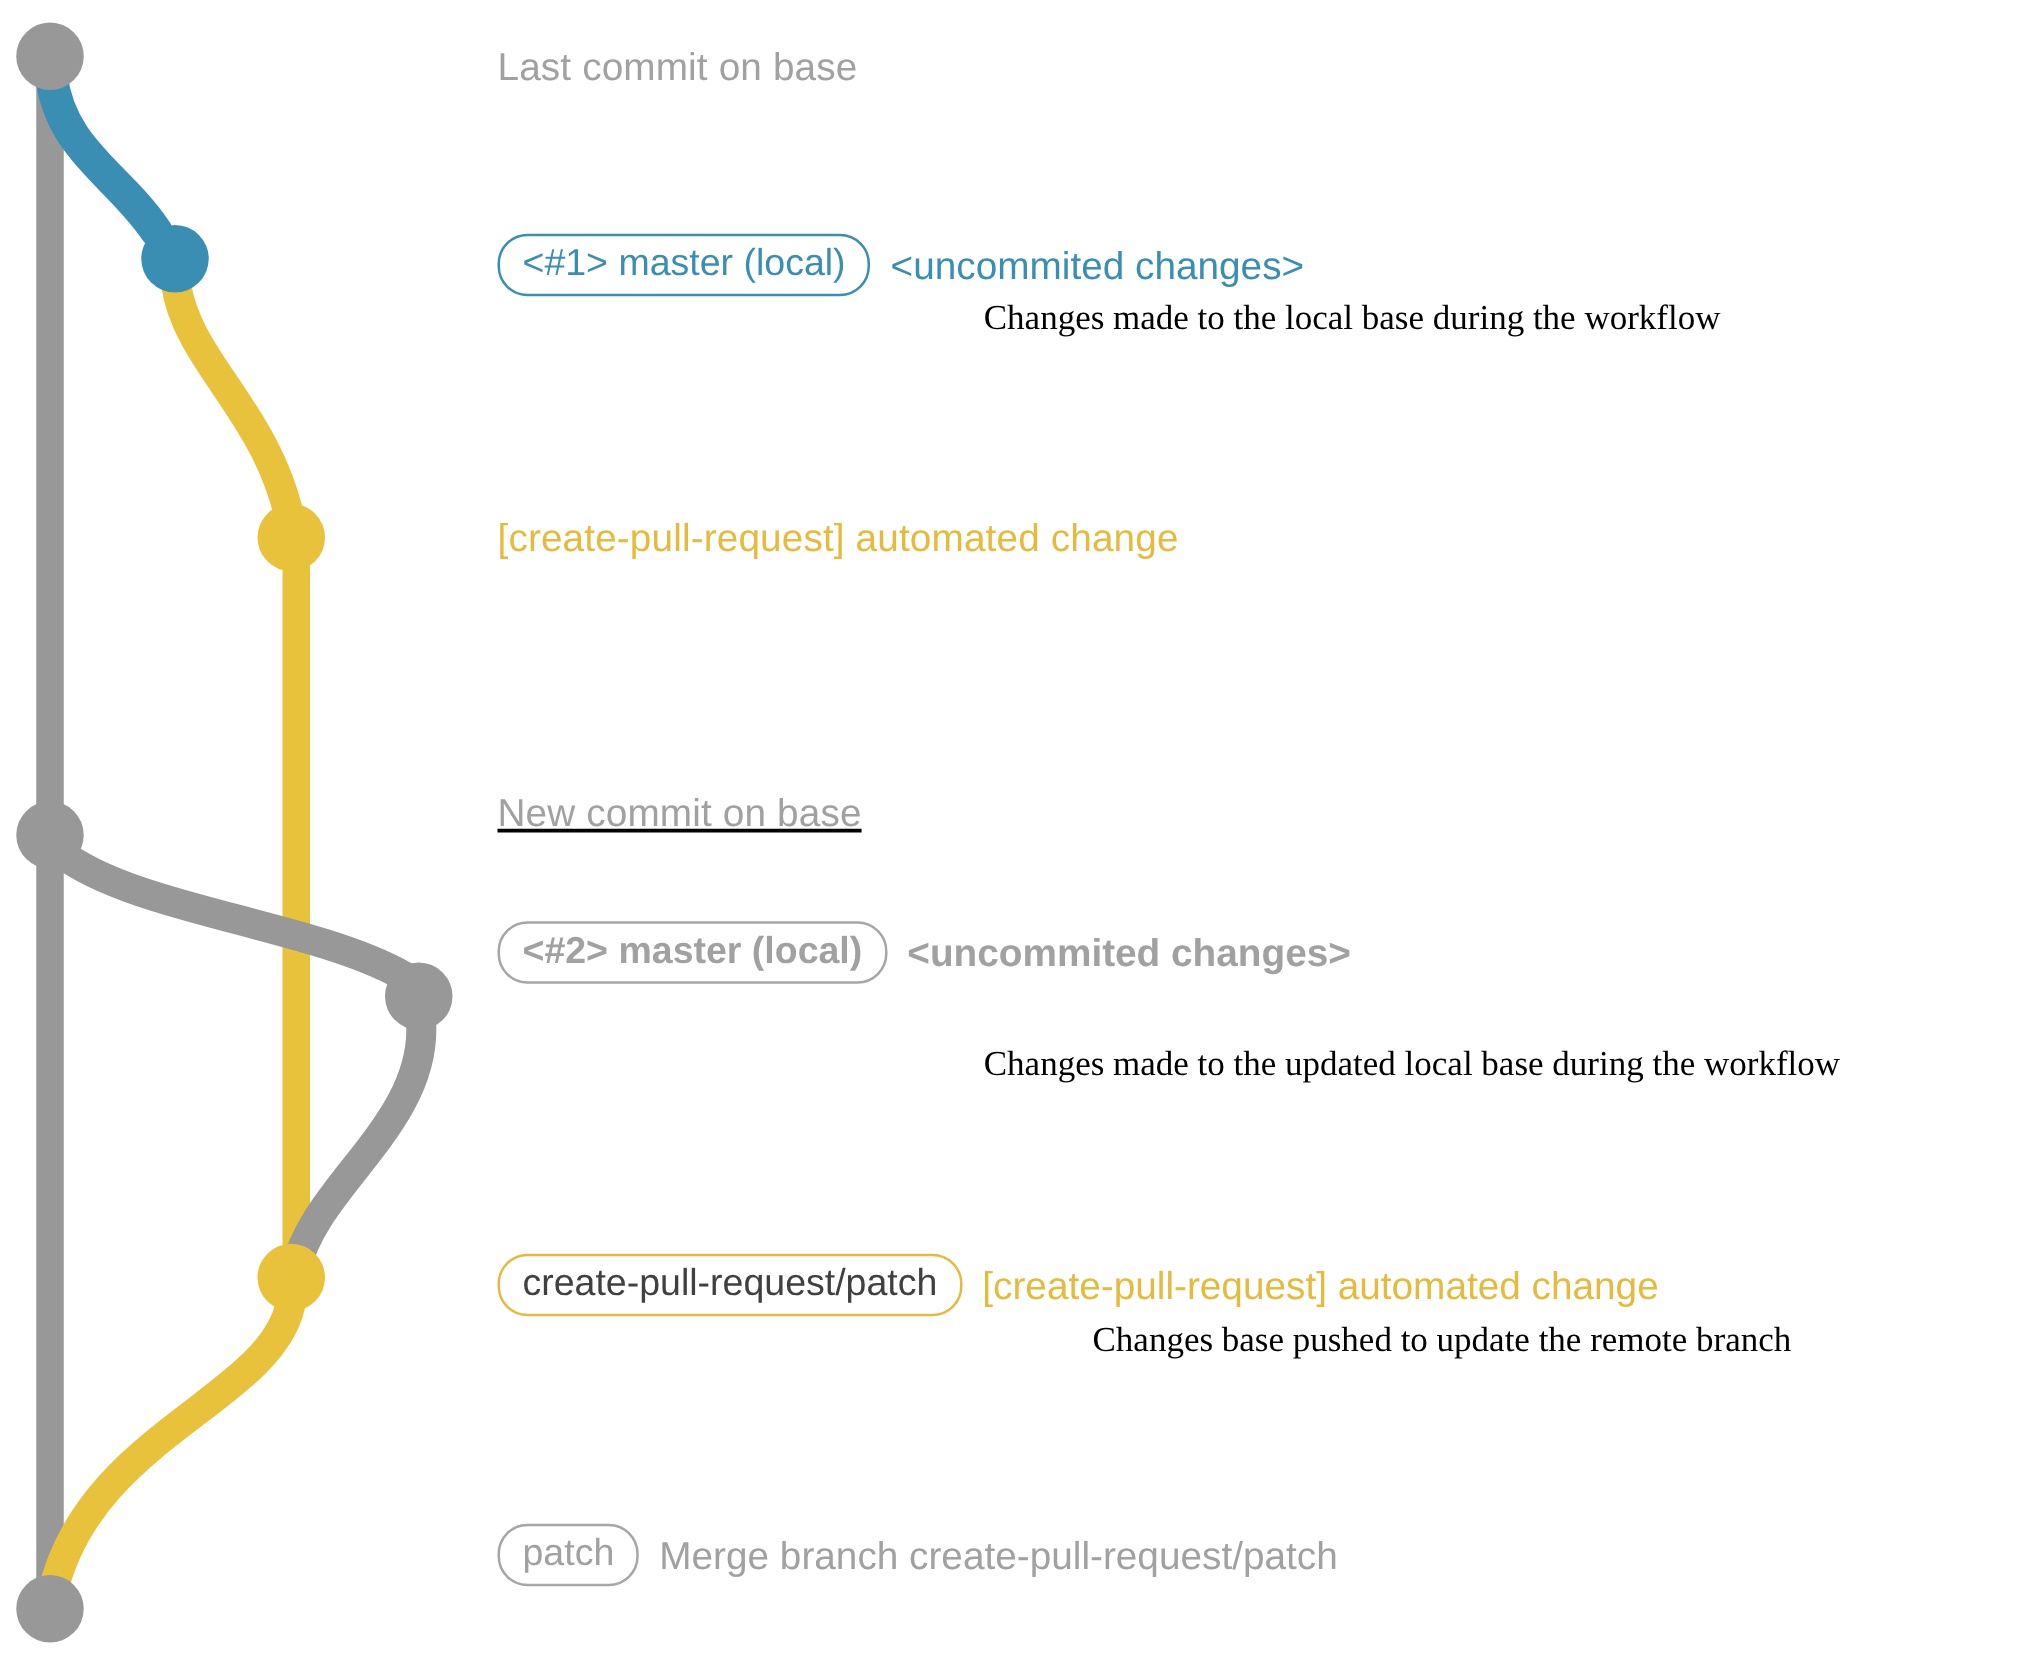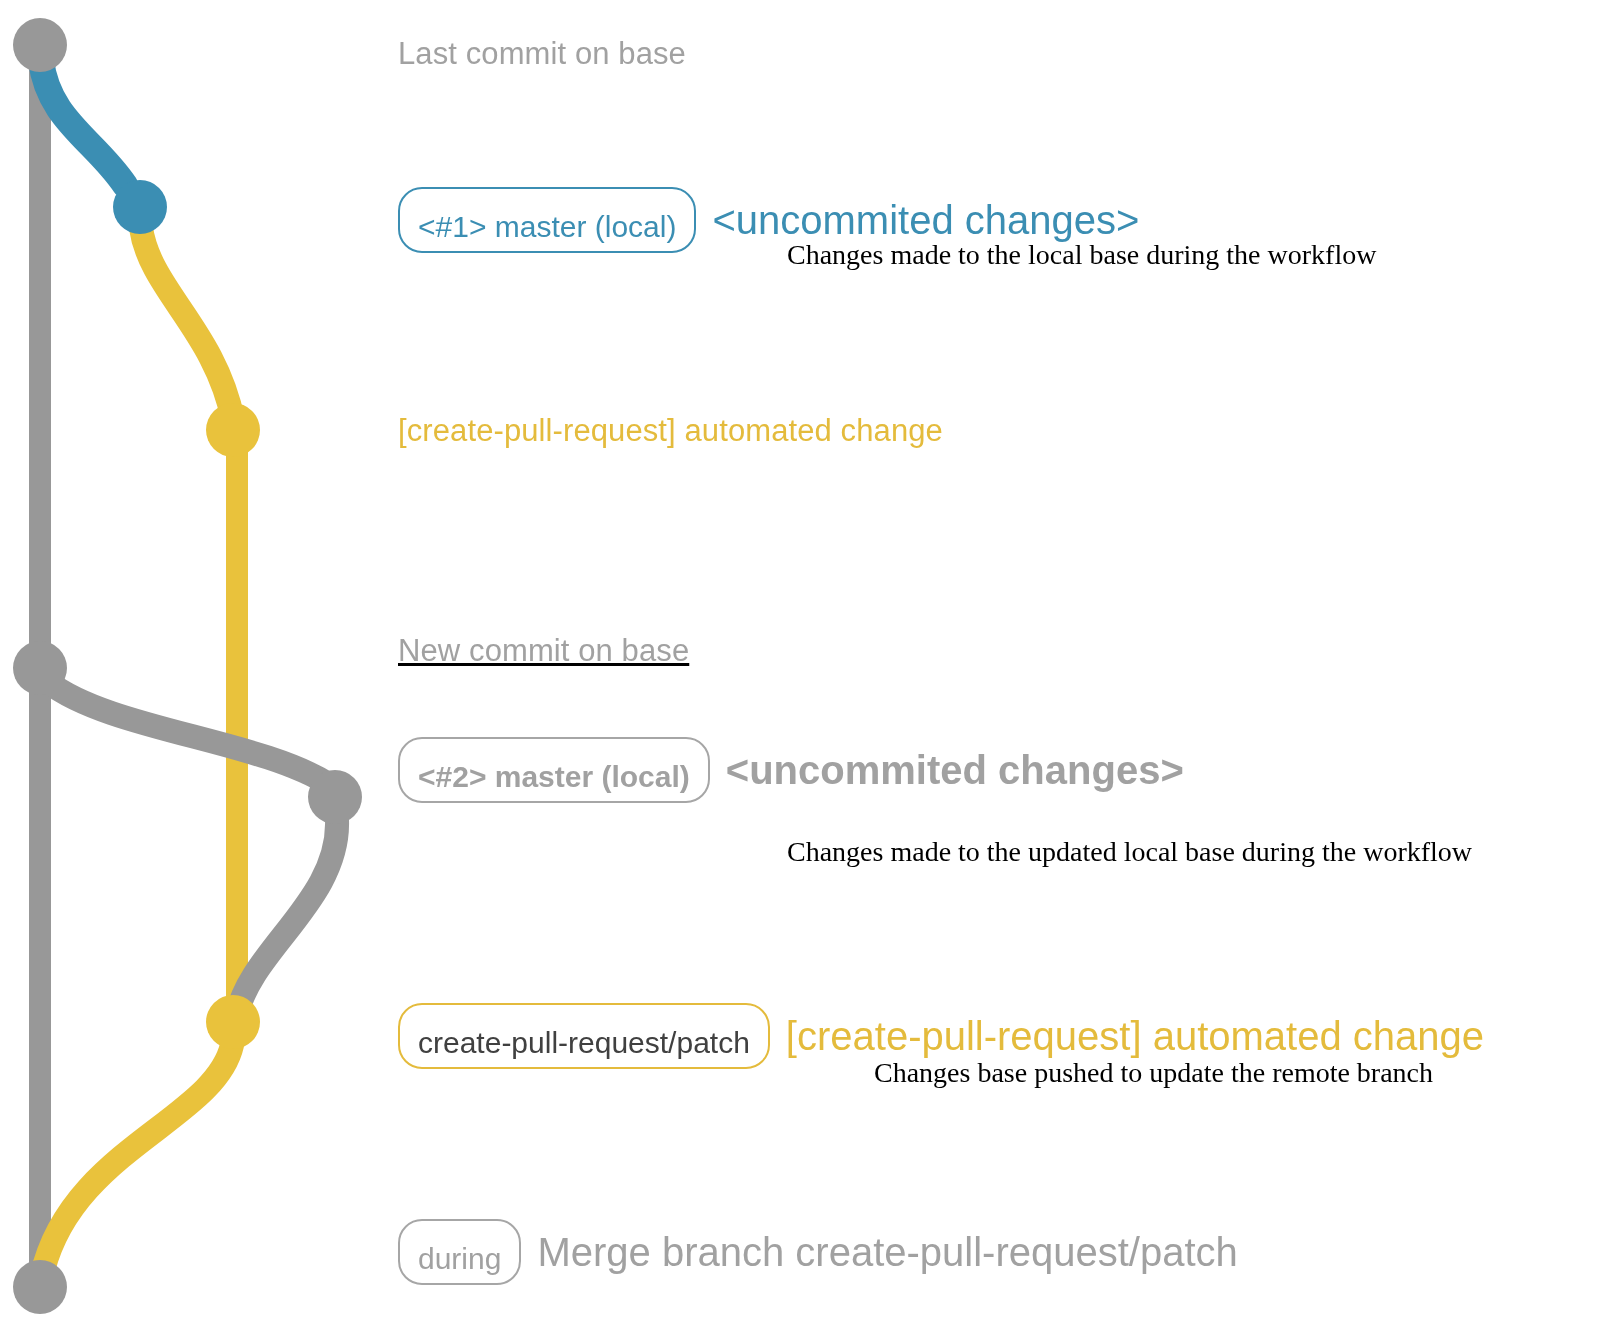--- a/index.html
+++ b/index.html
@@ -36,33 +36,33 @@
   }
   .plain-title {
     font-family: "Liberation Sans", sans-serif;
     font-size: 31px;
     letter-spacing: 0.1px;
   }
   .badge {
     display: inline-block;
     border: 2px solid #999999;
     border-radius: 24px;
-    padding: 23px 18px 9px 18px;
+    padding: 7px 18px 9px 18px;
     font-family: "Liberation Sans", sans-serif;
     font-size: 30px;
     line-height: 1;
     color: #999999;
     background: transparent;
   }
   .badge.blue { border-color: #3b8eb3; color: #3b8eb3; }
   .badge.gray { border-color: #a6a6a6; color: #a1a1a1; }
   .badge.yellow { border-color: #e4bb3c; color: #404040; }
   .commit-msg {
     font-family: "Liberation Sans", sans-serif;
-    font-size: 40px;
+    font-size: 31px;
     margin-left: 16px;
     line-height: 1;
   }
   .commit-msg.blue { color: #3b8eb3; }
   .commit-msg.gray { color: #a1a1a1; }
   .commit-msg.yellow { color: #e4bb3c; }
   .subnote {
     position: absolute;
     font-family: "Liberation Serif", serif;
     font-size: 28px;
@@ -127,17 +127,17 @@
   </div>
   <div class="subnote" style="left:787px; top:836px;">Changes made to the updated local base during the workflow</div>
 
   <div class="row" style="left:398px; top:1003px;">
     <span class="badge yellow">create-pull-request/patch</span>
     <span class="commit-msg yellow">[create-pull-request] automated change</span>
   </div>
   <div class="subnote" style="left:874px; top:1057px;">Changes base pushed to update the remote branch</div>
 
   <div class="row" style="left:398px; top:1219px;">
-    <span class="badge gray">during</span>
+    <span class="badge gray">patch</span>
     <span class="commit-msg gray">Merge branch create-pull-request/patch</span>
   </div>
 
 </div>
 
 </body></html>

